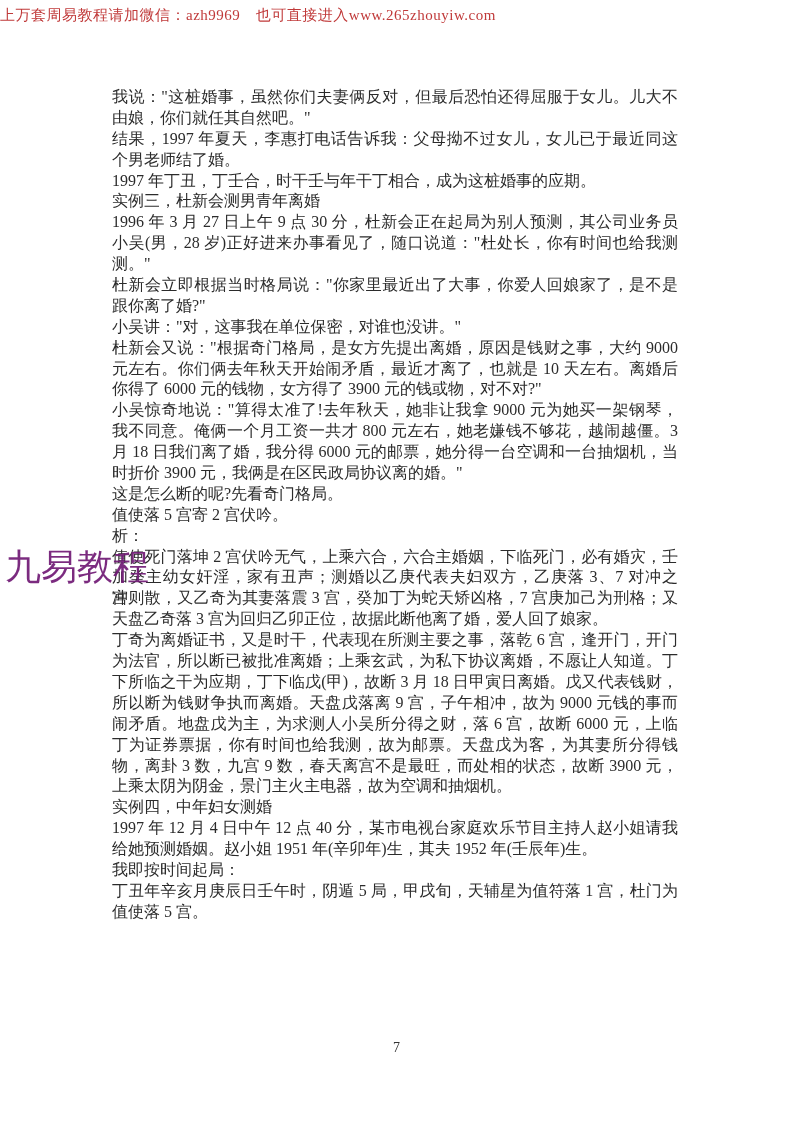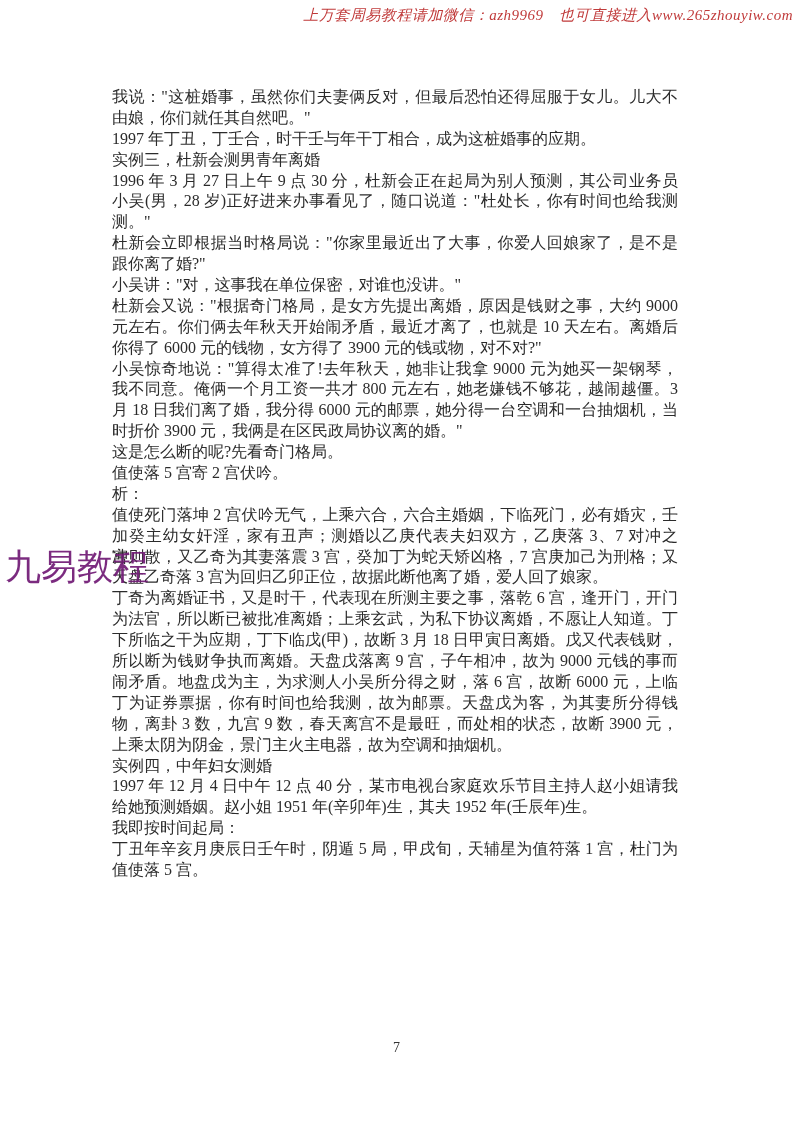--- a/index.html
+++ b/index.html
@@ -6,26 +6,25 @@
   body {
     width: 793px; height: 1121px;
     background: #ffffff;
     position: relative;
     font-family: "Liberation Serif", "DejaVu Serif", serif;
     overflow: hidden;
   }
   .header-ad {
     position: absolute;
     top: 6px; left: 0; width: 100%;
-    text-align: right;
+    text-align: left;
     font-size: 15px;
     letter-spacing: 0.5px;
     color: #c03a3a;
     font-family: "Liberation Serif", "DejaVu Serif", serif;
-    font-style: italic;
   }
   .doc-body {
     position: absolute;
     left: 112px; top: 87px; width: 566px;
     font-size: 16px;
     color: #2b2b2b;
   }
   .para { margin: 0; padding: 0; }
   .line {
     height: 20.9px;
@@ -58,20 +57,24 @@
 </style>
 </head>
 <body>
 
 <div class="header-ad">上万套周易教程请加微信：azh9969　也可直接进入www.265zhouyiw.com</div>
 
 <div class="doc-body" id="doc-body">
     <div class="para">
       <div class="line jl">我说："这桩婚事，虽然你们夫妻俩反对，但最后恐怕还得屈服于女儿。儿大不</div>
       <div class="line">由娘，你们就任其自然吧。"</div>
+    </div>
+    <div class="para">
+      <div class="line jl">结果，1997 年夏天，李惠打电话告诉我：父母拗不过女儿，女儿已于最近同这</div>
+      <div class="line">个男老师结了婚。</div>
     </div>
     <div class="para">
       <div class="line">1997 年丁丑，丁壬合，时干壬与年干丁相合，成为这桩婚事的应期。</div>
     </div>
     <div class="para">
       <div class="line">实例三，杜新会测男青年离婚</div>
     </div>
     <div class="para">
       <div class="line jl">1996 年 3 月 27 日上午 9 点 30 分，杜新会正在起局为别人预测，其公司业务员</div>
       <div class="line jl">小吴(男，28 岁)正好进来办事看见了，随口说道："杜处长，你有时间也给我测</div>

